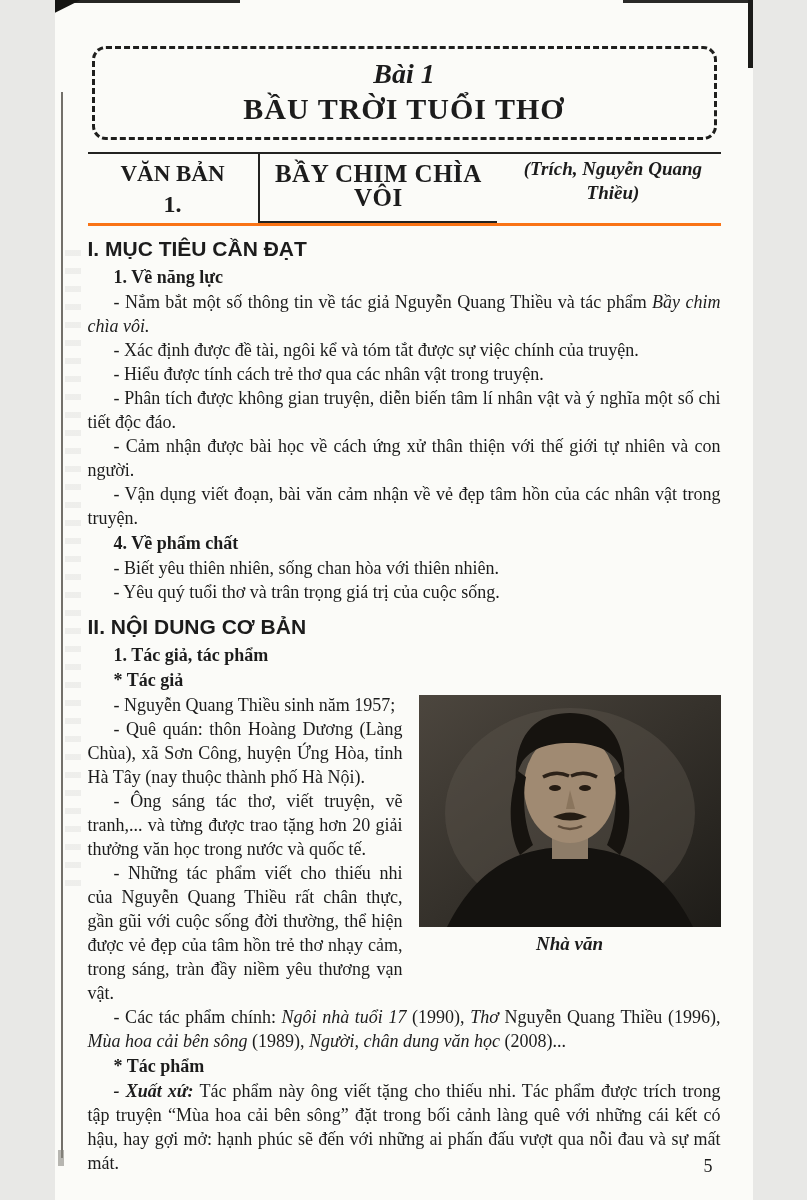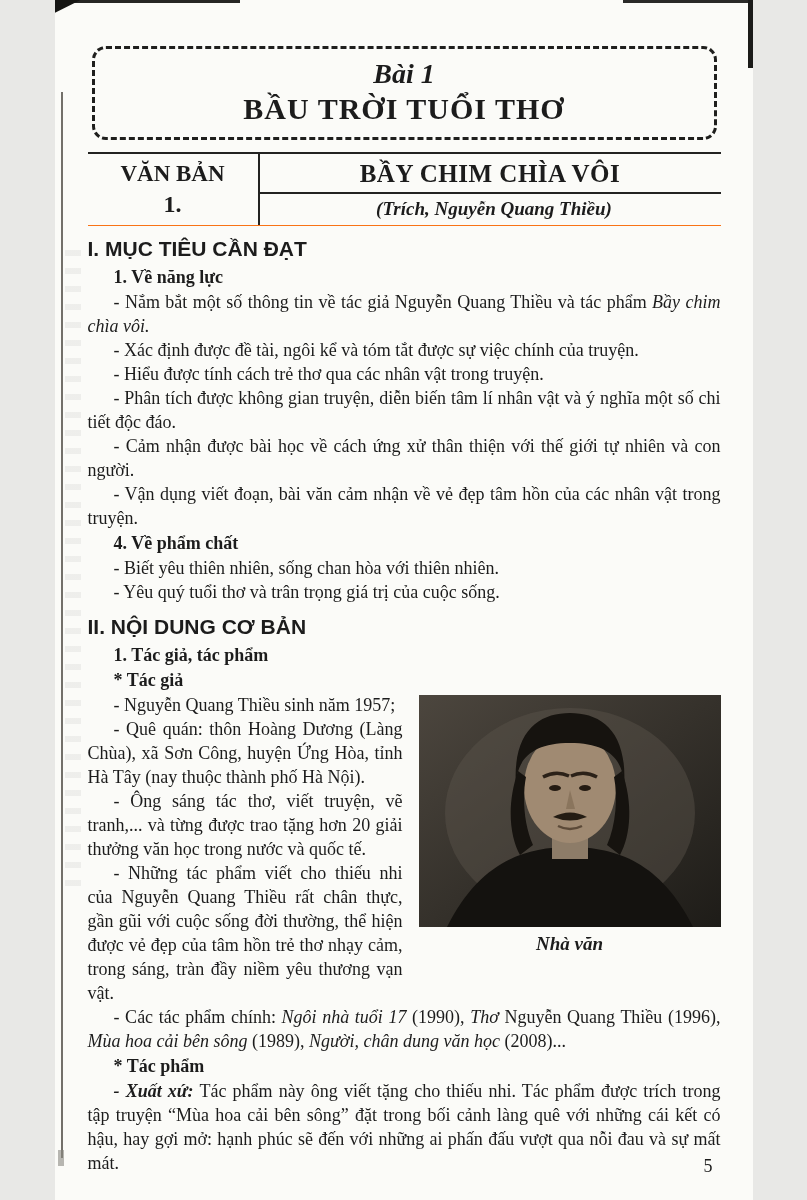--- a/index.html
+++ b/index.html
@@ -40,31 +40,31 @@
     text-align: center;
     padding: 8px 0 10px;
   }
   .lesson-label { font-size: 28px; font-weight: bold; font-style: italic; line-height: 34px; }
   .lesson-title { font-size: 30px; font-weight: bold; letter-spacing: 1px; line-height: 36px; }
 
   
   .doc-header {
     display: flex;
     border-top: 2px solid #232321;
-    border-bottom: 1px solid #f97316;
+    border-bottom: 3px solid #f97316;
   }
   .dh-left {
     width: 172px;
     border-right: 2px solid #232321;
     text-align: center;
     padding: 5px 0 4px;
   }
   .dh-kind { font-size: 23px; font-weight: bold; line-height: 30px; }
   .dh-num  { font-size: 24px; font-weight: bold; line-height: 30px; }
-  .dh-right { flex: 1; display: flex; flex-direction: column; }
+  .dh-right { flex: 1; display: flex; }
   .dh-title {
     font-size: 25px; font-weight: bold; letter-spacing: .5px;
     text-align: center; padding: 8px 0 6px;
     border-bottom: 2px solid #232321;
   }
   .dh-attr {
     font-size: 19px; font-weight: bold; font-style: italic;
     text-align: center; padding: 3px 0 4px; margin-left: 8px;
   }
 

